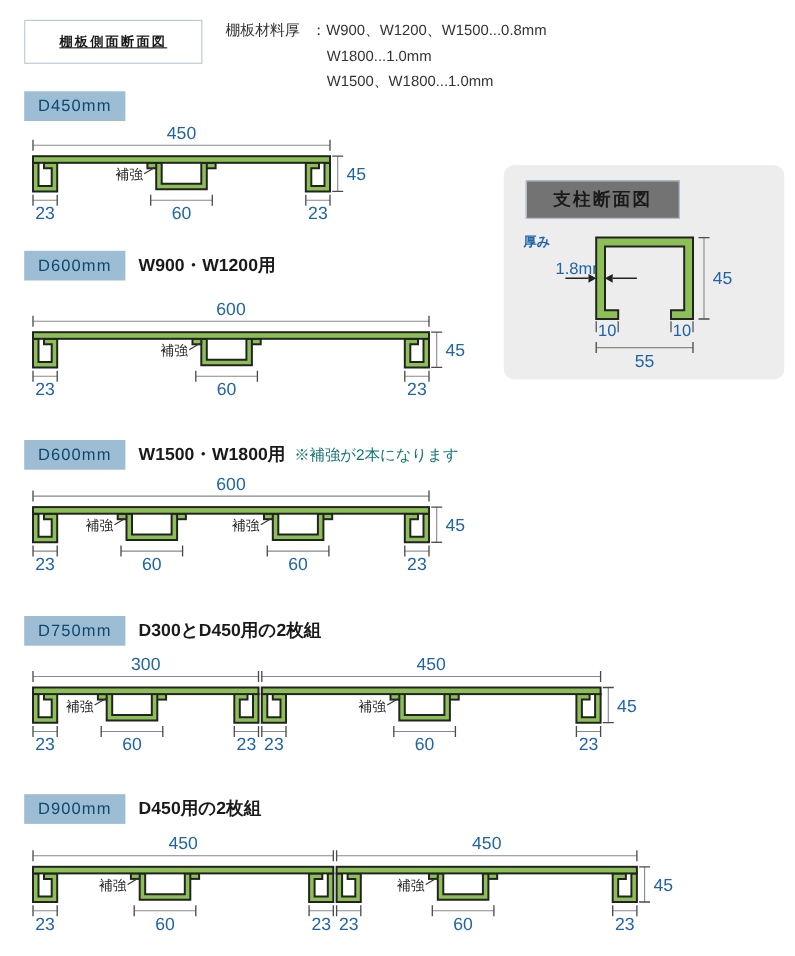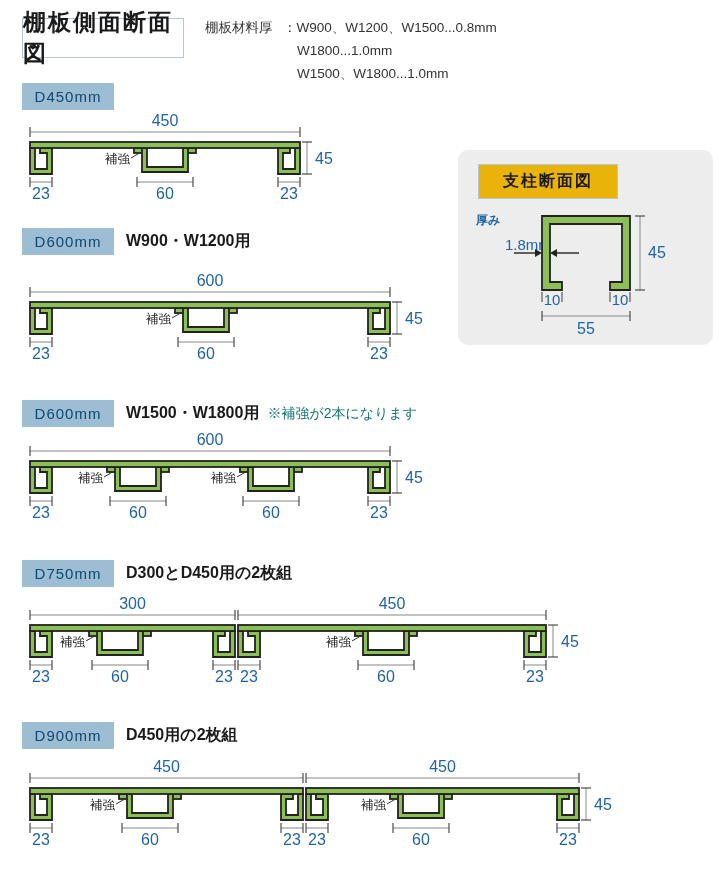--- a/index.html
+++ b/index.html
@@ -5,41 +5,41 @@
   html,body{margin:0;padding:0;}
   body{
     width:723px;height:869px;position:relative;background:#ffffff;
     font-family:"Liberation Sans",sans-serif;color:#1a1a1a;overflow:hidden;
   }
   .abs{position:absolute;}
   
   .title-box{
     left:22px;top:18px;width:160px;height:38px;background:#ffffff;
     border:1px solid #b3c7d6;display:flex;align-items:center;justify-content:center;
-    font-size:23px;font-weight:bold;letter-spacing:2px;
+    font-size:12px;font-weight:bold;letter-spacing:2px;text-decoration:underline;
   }
   .notes{left:205px;top:16px;font-size:13.5px;color:#333;line-height:23px;}
   .nrow{display:flex;}
   .nlabel{width:78px;}
   .nvalue{white-space:pre;}
   .nindent{padding-left:14px;}
   
   .chip{
     width:92px;height:27px;background:#9dbdd4;color:#0c4a6e;font-size:15px;
     letter-spacing:1px;display:flex;align-items:center;justify-content:center;
   }
   .sub{
     left:126px;height:27px;display:flex;align-items:center;
     font-size:16px;font-weight:bold;color:#1a1a1a;white-space:nowrap;
   }
   .sub .note{font-weight:normal;font-size:14px;margin-left:8px;color:#0f766e;}
   
   .panel{left:458px;top:150px;width:255px;height:195px;background:#ededed;border-radius:10px;}
   .panel-title{
-    position:absolute;left:20px;top:14px;width:138px;height:33px;background:#eab308;
+    position:absolute;left:20px;top:14px;width:138px;height:33px;background:#737373;
     border:1px solid #b3c7d6;display:flex;align-items:center;justify-content:center;
     font-size:16px;font-weight:bold;letter-spacing:2px;
   }
   .thick1{position:absolute;left:18px;top:62px;color:#1f64a8;font-size:12px;font-weight:bold;}
   .thick2{position:absolute;left:6px;top:86px;color:#1f64a8;font-size:15px;margin-left:41px;}
   svg{display:block;}
 </style>
 </head>
 <body>
 

